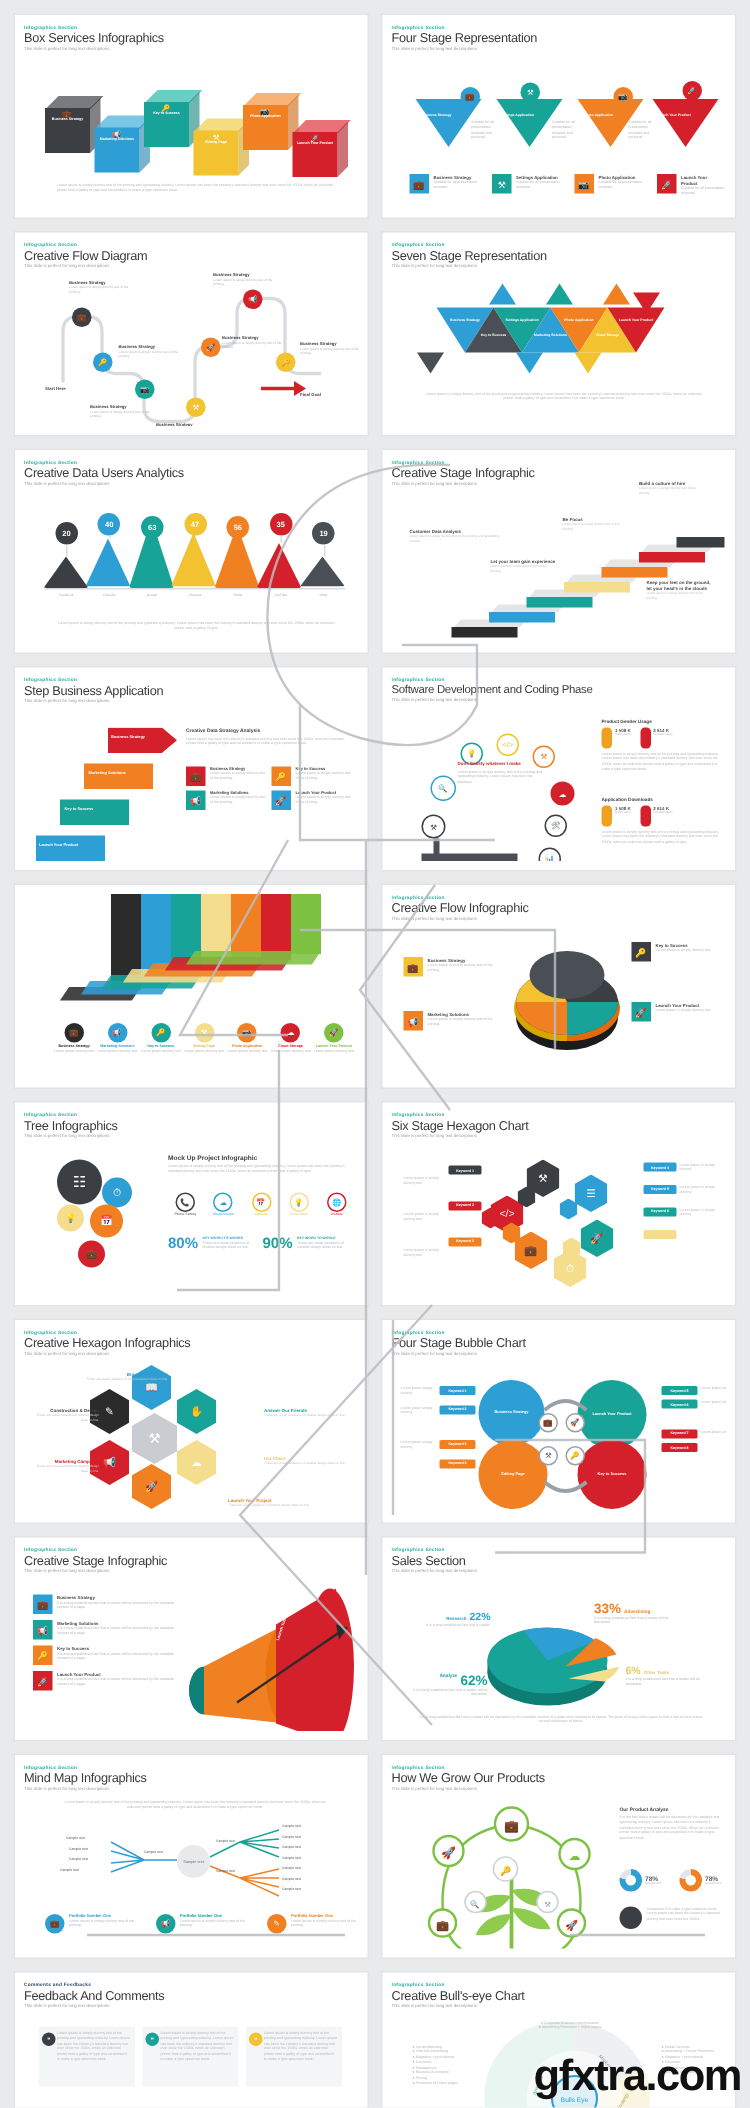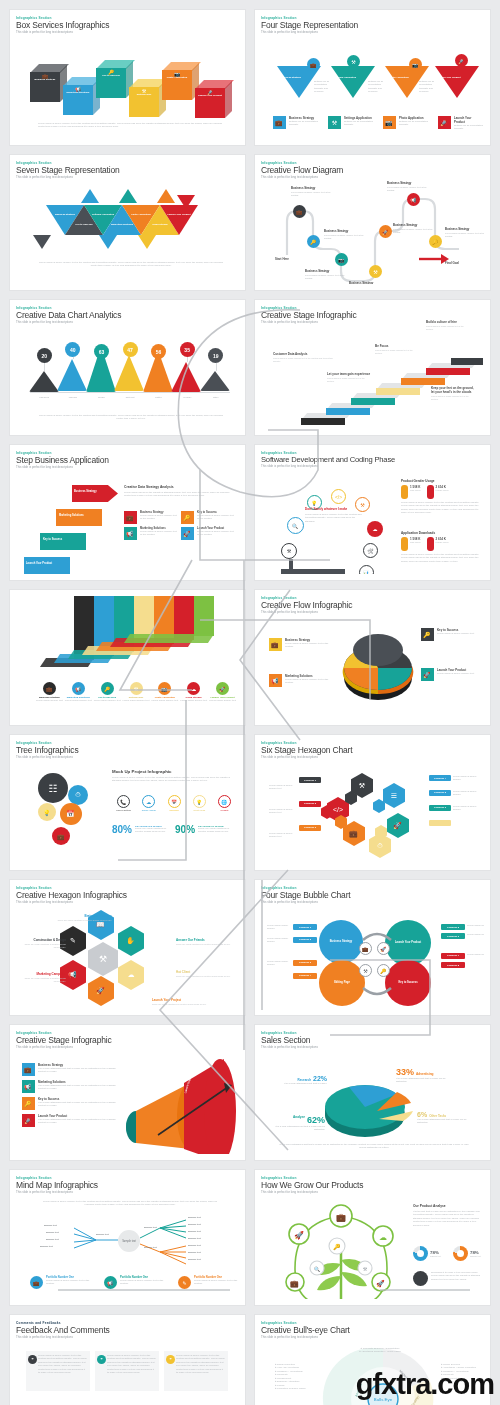--- a/index.html
+++ b/index.html
@@ -229,55 +229,20 @@
                 <div class="legend-t">Launch Your Product</div>
             <div class="lorem">Suitable for all presentation template.</div>
               </div>
         </div>
       </div>
     </div>
   </div>
 </div>
 
 <div class="row">
-
-  <div class="slide">
-    <div class="inner">
-      <div class="eyebrow">Infographics Section</div>
-      <div class="title">Seven Stage Representation</div>
-      <div class="sub">This slide is perfect for long text descriptions</div>
-
-      <div style="position:absolute;left:5px;top:32px;width:215px;height:62px">
-        <div class="tri tri-d" style="left:25px;top:12px;border-left:19px solid transparent;border-right:19px solid transparent;border-top:30px solid #2e9fd4"></div>
-        <div class="tri-lbl" style="left:29px;top:20px;width:30px">Business Strategy</div>
-        <div class="tri tri-u" style="left:44px;top:12px;border-left:19px solid transparent;border-right:19px solid transparent;border-bottom:30px solid #4a4f55"></div>
-        <div class="tri-lbl" style="left:48px;top:30px;width:30px">Key to Success</div>
-        <div class="tri tri-d" style="left:63px;top:12px;border-left:19px solid transparent;border-right:19px solid transparent;border-top:30px solid #17a398"></div>
-        <div class="tri-lbl" style="left:67px;top:20px;width:30px">Settings Application</div>
-        <div class="tri tri-u" style="left:82px;top:12px;border-left:19px solid transparent;border-right:19px solid transparent;border-bottom:30px solid #2e9fd4"></div>
-        <div class="tri-lbl" style="left:86px;top:30px;width:30px">Marketing Solutions</div>
-        <div class="tri tri-d" style="left:101px;top:12px;border-left:19px solid transparent;border-right:19px solid transparent;border-top:30px solid #f08022"></div>
-        <div class="tri-lbl" style="left:105px;top:20px;width:30px">Photo Application</div>
-        <div class="tri tri-u" style="left:120px;top:12px;border-left:19px solid transparent;border-right:19px solid transparent;border-bottom:30px solid #f2c230"></div>
-        <div class="tri-lbl" style="left:124px;top:30px;width:30px">Cloud Storage</div>
-        <div class="tri tri-d" style="left:139px;top:12px;border-left:19px solid transparent;border-right:19px solid transparent;border-top:30px solid #d4202a"></div>
-        <div class="tri-lbl" style="left:143px;top:20px;width:30px">Launch Your Product</div>
-
-        <div class="tri tri-d" style="left:12px;top:42px;border-left:9px solid transparent;border-right:9px solid transparent;border-top:14px solid #4a4f55"></div>
-        <div class="tri tri-u" style="left:60px;top:-4px;border-left:9px solid transparent;border-right:9px solid transparent;border-bottom:14px solid #2e9fd4"></div>
-        <div class="tri tri-d" style="left:78px;top:42px;border-left:9px solid transparent;border-right:9px solid transparent;border-top:14px solid #2e9fd4"></div>
-        <div class="tri tri-u" style="left:98px;top:-4px;border-left:9px solid transparent;border-right:9px solid transparent;border-bottom:14px solid #17a398"></div>
-        <div class="tri tri-d" style="left:117px;top:42px;border-left:9px solid transparent;border-right:9px solid transparent;border-top:14px solid #f2c230"></div>
-        <div class="tri tri-u" style="left:136px;top:-4px;border-left:9px solid transparent;border-right:9px solid transparent;border-bottom:14px solid #f08022"></div>
-        <div class="tri tri-d" style="left:156px;top:2px;border-left:9px solid transparent;border-right:9px solid transparent;border-top:14px solid #d4202a"></div>
-      </div>
-
-      <div class="lorem lorem-c" style="position:absolute;left:20px;top:100px;width:190px">Lorem ipsum is simply dummy text of the printing and typesetting industry. Lorem ipsum has been the industry's standard dummy text ever since the 1500s, when an unknown printer took a galley of type and scrambled it to make a type specimen book.</div>
-    </div>
-  </div>
 
   <div class="slide">
     <div class="inner">
       <div class="eyebrow">Infographics Section</div>
       <div class="title">Creative Flow Diagram</div>
       <div class="sub">This slide is perfect for long text descriptions</div>
 
       <svg style="position:absolute;left:8px;top:34px" width="212" height="88">
         <path d="M18 60 L18 26 Q18 16 28 16 L34 16 Q44 16 44 26 L44 44 Q44 54 54 54
                  L62 54 Q72 54 72 64 L72 76 Q72 86 82 86 L96 86 Q106 86 106 76
@@ -322,28 +287,63 @@
               <b>Business Strategy</b>
               <span>Lorem ipsum is simply dummy text of the printing.</span>
             </div>
         <div class="flow-label" style="left:176px;top:32px">
               <b>Business Strategy</b>
               <span>Lorem ipsum is simply dummy text of the printing.</span>
             </div>
       </div>
     </div>
   </div>
+
+  <div class="slide">
+    <div class="inner">
+      <div class="eyebrow">Infographics Section</div>
+      <div class="title">Seven Stage Representation</div>
+      <div class="sub">This slide is perfect for long text descriptions</div>
+
+      <div style="position:absolute;left:5px;top:32px;width:215px;height:62px">
+        <div class="tri tri-d" style="left:25px;top:12px;border-left:19px solid transparent;border-right:19px solid transparent;border-top:30px solid #2e9fd4"></div>
+        <div class="tri-lbl" style="left:29px;top:20px;width:30px">Business Strategy</div>
+        <div class="tri tri-u" style="left:44px;top:12px;border-left:19px solid transparent;border-right:19px solid transparent;border-bottom:30px solid #4a4f55"></div>
+        <div class="tri-lbl" style="left:48px;top:30px;width:30px">Key to Success</div>
+        <div class="tri tri-d" style="left:63px;top:12px;border-left:19px solid transparent;border-right:19px solid transparent;border-top:30px solid #17a398"></div>
+        <div class="tri-lbl" style="left:67px;top:20px;width:30px">Settings Application</div>
+        <div class="tri tri-u" style="left:82px;top:12px;border-left:19px solid transparent;border-right:19px solid transparent;border-bottom:30px solid #2e9fd4"></div>
+        <div class="tri-lbl" style="left:86px;top:30px;width:30px">Marketing Solutions</div>
+        <div class="tri tri-d" style="left:101px;top:12px;border-left:19px solid transparent;border-right:19px solid transparent;border-top:30px solid #f08022"></div>
+        <div class="tri-lbl" style="left:105px;top:20px;width:30px">Photo Application</div>
+        <div class="tri tri-u" style="left:120px;top:12px;border-left:19px solid transparent;border-right:19px solid transparent;border-bottom:30px solid #f2c230"></div>
+        <div class="tri-lbl" style="left:124px;top:30px;width:30px">Cloud Storage</div>
+        <div class="tri tri-d" style="left:139px;top:12px;border-left:19px solid transparent;border-right:19px solid transparent;border-top:30px solid #d4202a"></div>
+        <div class="tri-lbl" style="left:143px;top:20px;width:30px">Launch Your Product</div>
+
+        <div class="tri tri-d" style="left:12px;top:42px;border-left:9px solid transparent;border-right:9px solid transparent;border-top:14px solid #4a4f55"></div>
+        <div class="tri tri-u" style="left:60px;top:-4px;border-left:9px solid transparent;border-right:9px solid transparent;border-bottom:14px solid #2e9fd4"></div>
+        <div class="tri tri-d" style="left:78px;top:42px;border-left:9px solid transparent;border-right:9px solid transparent;border-top:14px solid #2e9fd4"></div>
+        <div class="tri tri-u" style="left:98px;top:-4px;border-left:9px solid transparent;border-right:9px solid transparent;border-bottom:14px solid #17a398"></div>
+        <div class="tri tri-d" style="left:117px;top:42px;border-left:9px solid transparent;border-right:9px solid transparent;border-top:14px solid #f2c230"></div>
+        <div class="tri tri-u" style="left:136px;top:-4px;border-left:9px solid transparent;border-right:9px solid transparent;border-bottom:14px solid #f08022"></div>
+        <div class="tri tri-d" style="left:156px;top:2px;border-left:9px solid transparent;border-right:9px solid transparent;border-top:14px solid #d4202a"></div>
+      </div>
+
+      <div class="lorem lorem-c" style="position:absolute;left:20px;top:100px;width:190px">Lorem ipsum is simply dummy text of the printing and typesetting industry. Lorem ipsum has been the industry's standard dummy text ever since the 1500s, when an unknown printer took a galley of type and scrambled it to make a type specimen book.</div>
+    </div>
+  </div>
 </div>
 
 <div class="row">
 
   <div class="slide">
     <div class="inner">
       <div class="eyebrow">Infographics Section</div>
-      <div class="title">Creative Data Chart Analytics</div>
+      <div class="title">Creative Data Users Analytics</div>
       <div class="sub">This slide is perfect for long text descriptions</div>
 
       <div id="mountain-chart" style="position:absolute;left:14px;top:30px;width:200px;height:72px">
             <div class="mtn" style="left: -1.42857px; top: 34.5714px; border-left-width: 15.7143px; border-right-width: 15.7143px; border-bottom: 21.4286px solid rgb(59, 63, 67); border-radius: 2px;"></div>
             <div class="balloon" style="left: 6.78571px; top: 12px; background: rgb(59, 63, 67);">20</div>
             <div style="position: absolute; width: 0.5px; background: rgb(216, 219, 222); left: 14.2857px; top: 27px; height: 7.57143px;"></div>
             <div class="cat" style="left: -1.71429px; top: 60px;">Facebook</div>
             <div class="mtn" style="left: 27.1429px; top: 23.1429px; border-left-width: 15.7143px; border-right-width: 15.7143px; border-bottom: 32.8571px solid rgb(46, 159, 212); border-radius: 2px;"></div>
             <div class="balloon" style="left: 35.3571px; top: 6px; background: rgb(46, 159, 212);">40</div>
             <div style="position: absolute; width: 0.5px; background: rgb(216, 219, 222); left: 42.8571px; top: 21px; height: 2.14286px;"></div>

